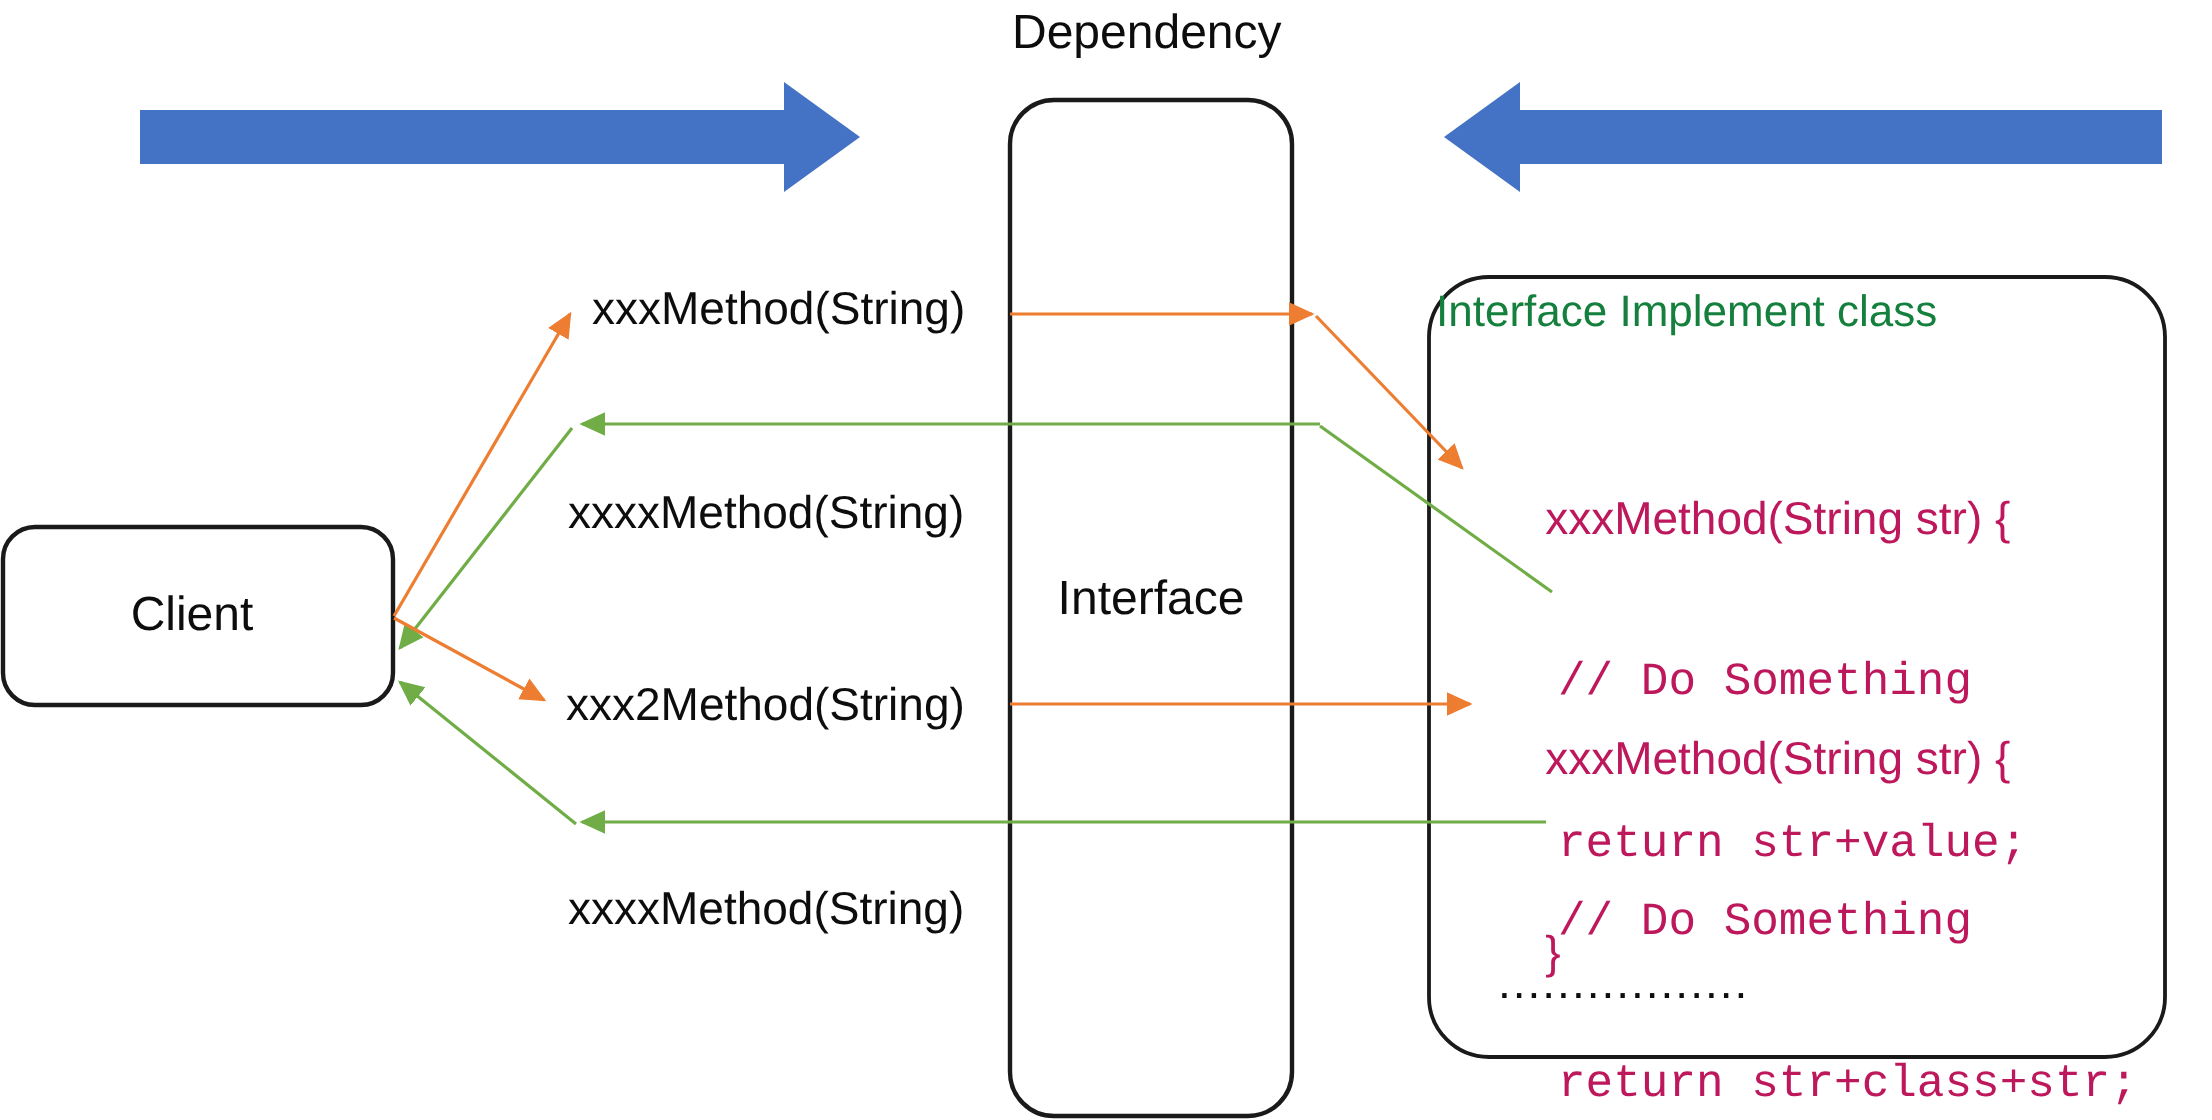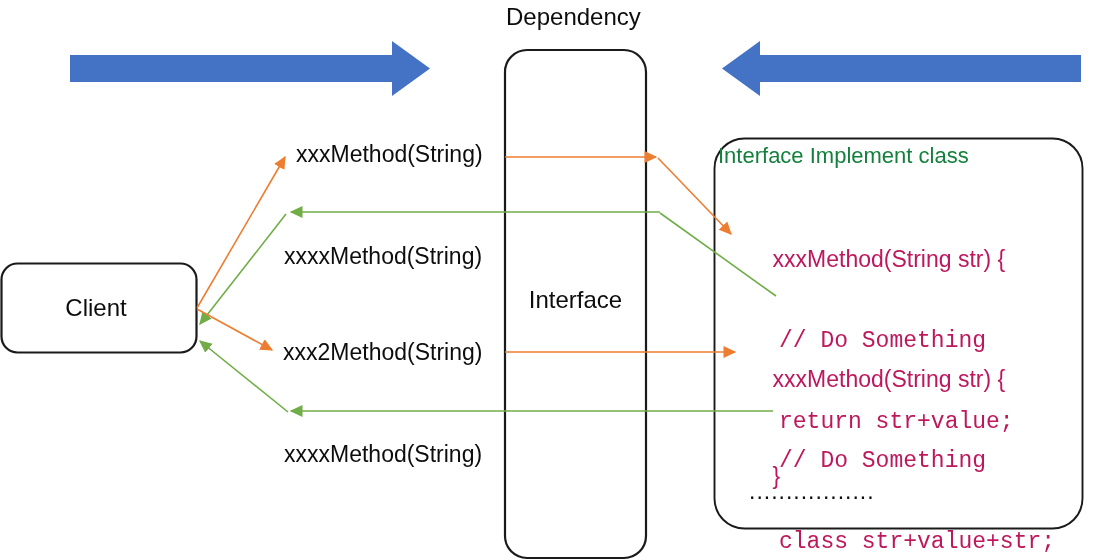--- a/index.html
+++ b/index.html
@@ -107,21 +107,21 @@
   <div class="lbl code-block code-1">
     <span>xxxMethod(String str) {</span><br>
     <span class="ind">// Do Something</span>
     <span class="ind">return str+value;</span>
     <span>}</span>
   </div>
 
   <div class="lbl code-block code-2">
     <span>xxxMethod(String str) {</span><br>
     <span class="ind">// Do Something</span>
-    <span class="ind">class str+value+str;</span>
+    <span class="ind">return str+class+str;</span>
     
   </div>
 
   <div class="lbl dots">.................</div>
 
   <div class="lbl m-lbl m1">xxxMethod(String)</div>
 
   <div class="lbl m-lbl m2">xxxxMethod(String)</div>
 
   <div class="lbl m-lbl m3">xxx2Method(String)</div>

